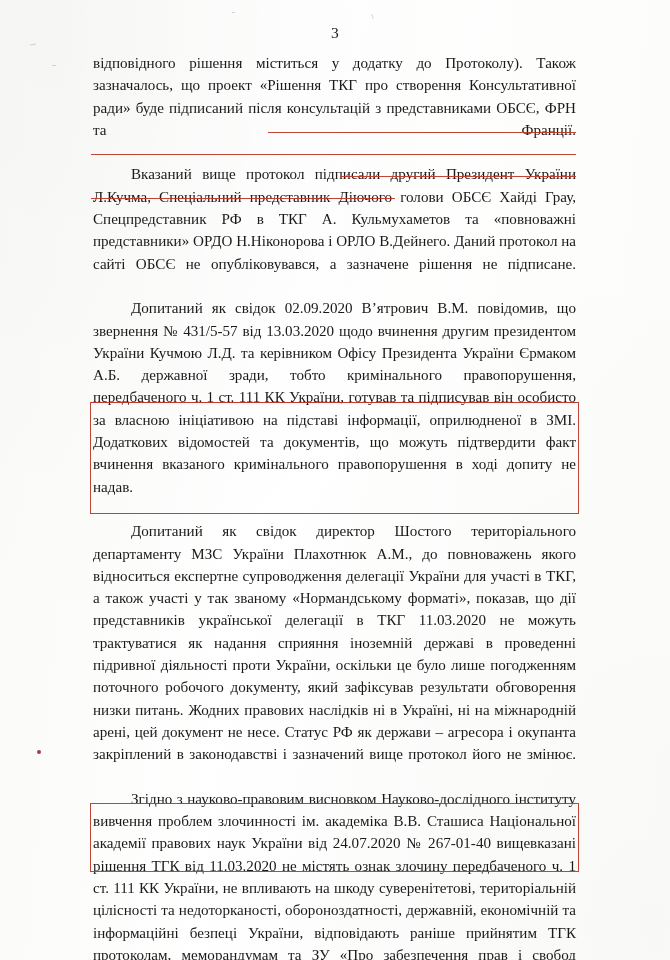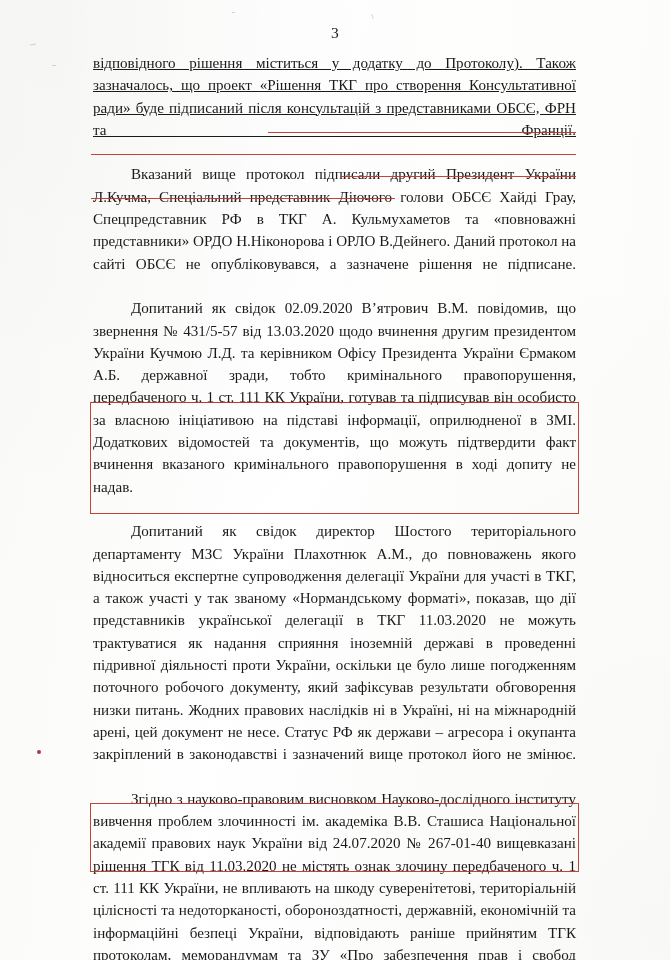--- a/index.html
+++ b/index.html
@@ -50,21 +50,21 @@
     text-align: justify;
     text-justify: inter-word;
     z-index: 3;
     hyphens: none;
   }
   .para {
     margin: 0;
     text-indent: 38px;
     text-align: justify;
   }
-  .para.cont { text-indent: 0; text-decoration: underline; }
+  .para.cont { text-indent: 0; }
   .para > span { display: inline; }
 
   
   .para::after {
     content: "";
     display: inline-block;
     width: 100%;
   }
 
   

